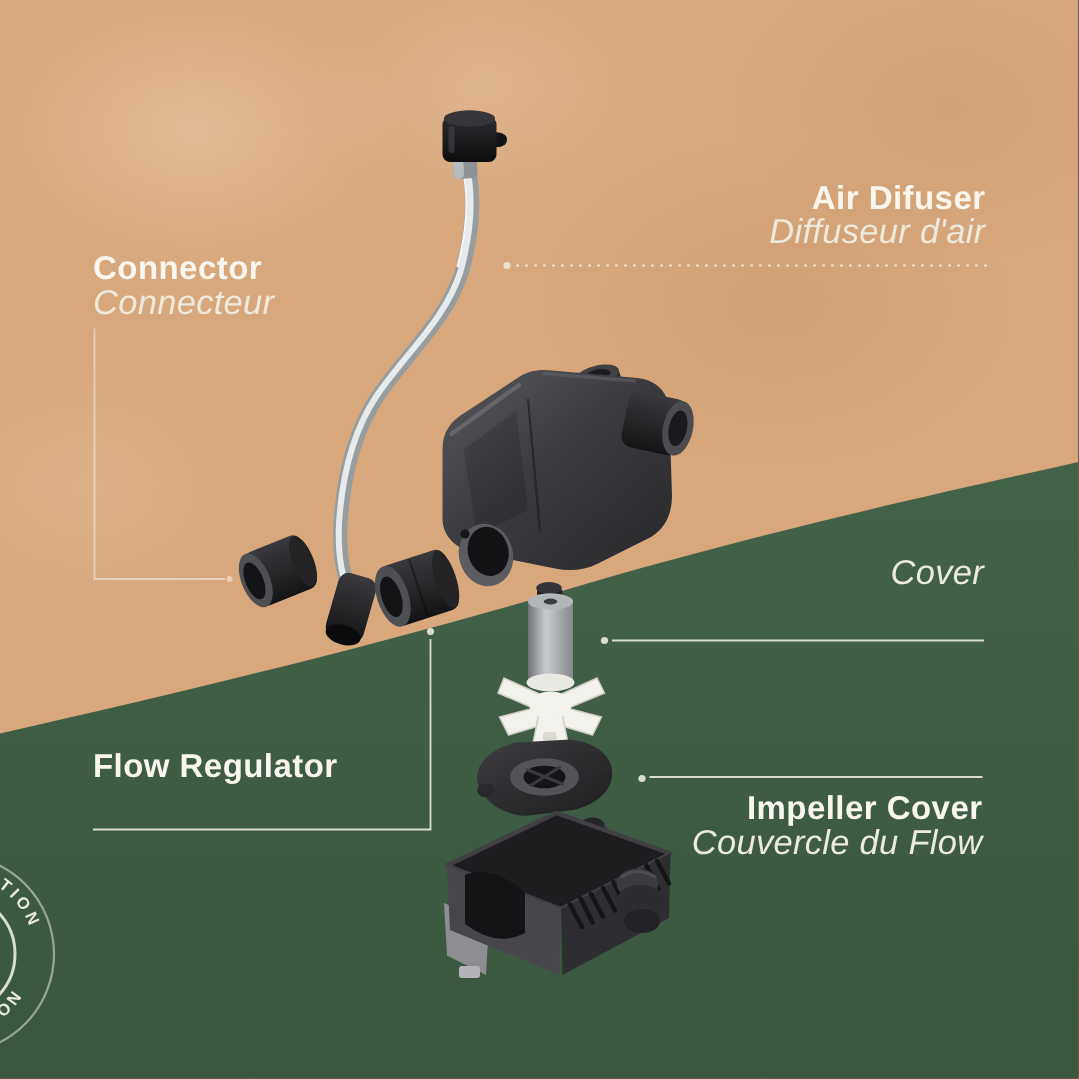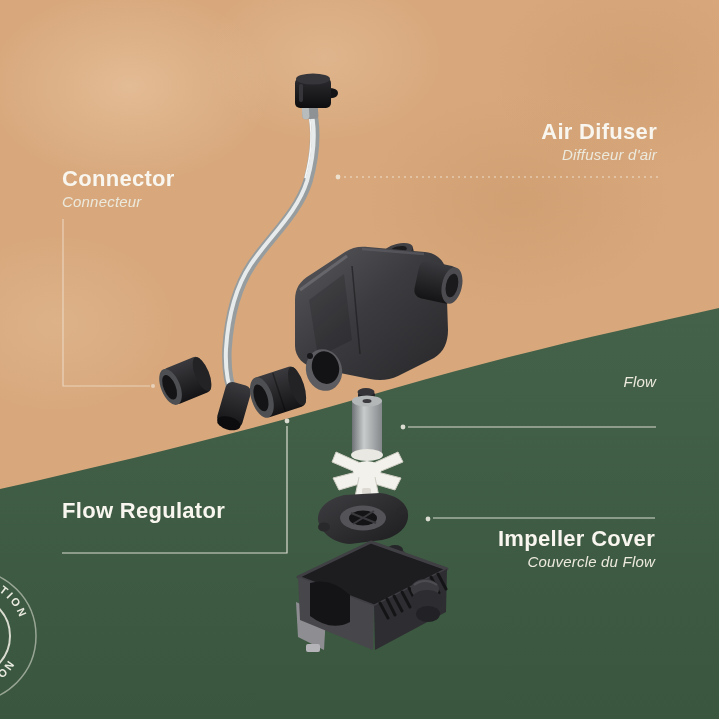--- a/index.html
+++ b/index.html
@@ -10,21 +10,21 @@
     background-image:
       radial-gradient(ellipse 220px 150px at 18% 12%, rgba(255,236,210,.28), transparent 65%),
       radial-gradient(ellipse 260px 180px at 72% 28%, rgba(168,118,70,.16), transparent 60%),
       radial-gradient(ellipse 200px 140px at 45% 8%, rgba(255,240,218,.18), transparent 60%),
       radial-gradient(ellipse 240px 170px at 88% 10%, rgba(170,122,74,.14), transparent 60%),
       radial-gradient(ellipse 200px 150px at 8% 45%, rgba(255,238,214,.14), transparent 60%);
   }
   .scene{position:absolute;left:0;top:0;width:719px;height:719px;}
   .label{position:absolute;color:#f8f6ef;}
   .label .title{font-size:22px;font-weight:700;line-height:24px;letter-spacing:.3px;}
-  .label .subtitle{font-size:15px;font-style:italic;font-weight:400;line-height:21px;color:#ece9dd;letter-spacing:.2px;}
+  .label .subtitle{font-size:23px;font-style:italic;font-weight:400;line-height:21px;color:#ece9dd;letter-spacing:.2px;text-align:center;}
   .label.right{text-align:right;}
   .lbl-connector{left:62px;top:167px;}
   .lbl-air{right:62px;top:120px;}
   .lbl-impeller{right:63px;top:371px;}
   .lbl-flow{left:62px;top:499px;}
   .lbl-cover{right:64px;top:527px;}
 </style>
 </head>
 <body>
 
@@ -223,21 +223,21 @@
     <div class="title">Connector</div>
     <div class="subtitle">Connecteur</div>
   </div>
 
   <div class="label right lbl-air">
     <div class="title">Air Difuser</div>
     <div class="subtitle">Diffuseur d'air</div>
   </div>
 
   <div class="label right lbl-impeller">
-    <div class="subtitle">Flow</div>
+    <div class="subtitle">Cover</div>
   </div>
 
   <div class="label lbl-flow">
     <div class="title">Flow Regulator</div>
   </div>
 
   <div class="label right lbl-cover">
     <div class="title">Impeller Cover</div>
     <div class="subtitle">Couvercle du Flow</div>
   </div>

